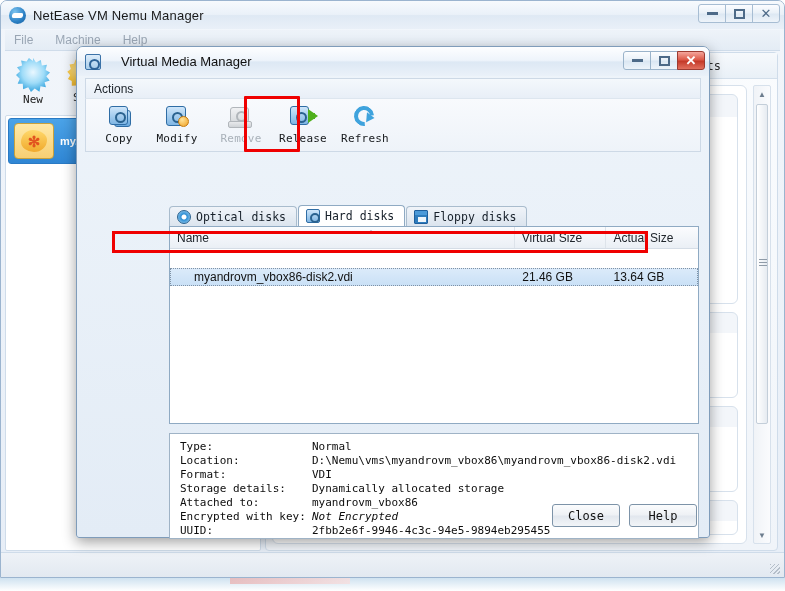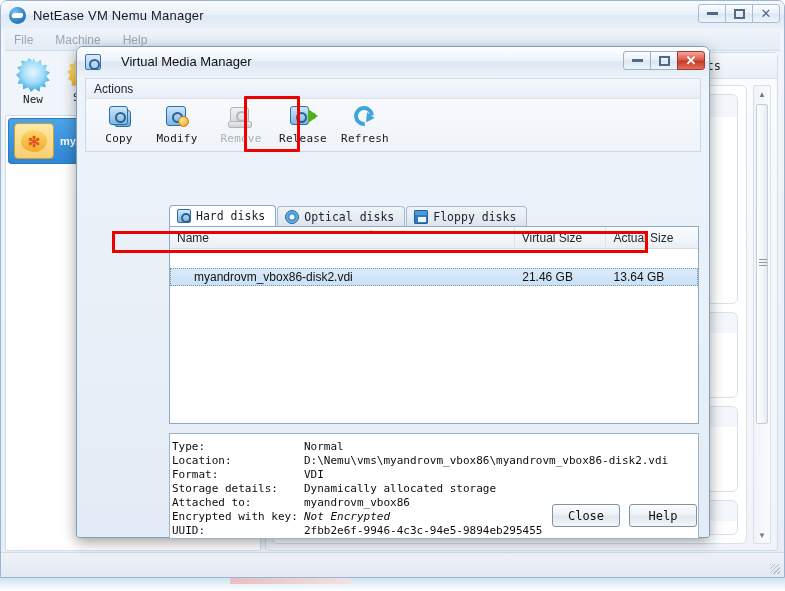--- a/index.html
+++ b/index.html
@@ -372,21 +372,21 @@
   .cell.vs  { padding-left: 7px; }
   .cell.as  { padding-left: 7px; }
   #row-highlight {
     position: absolute; left: 112px; top: 231px; width: 536px; height: 22px;
     border: 3px solid #ef0000; pointer-events:none;
   }
 
   #vmm-info {
     position: absolute; left: 92px; top: 386px; right: 10px; height: 106px;
     background: #ffffff; border: 1px solid #9fb3c6;
-    padding: 5px 2px; overflow: hidden;
+    padding: 5px 10px; overflow: hidden;
   }
   .inforow { display:flex; height: 14px; align-items:center; }
   .infolbl {
     width: 132px; flex:none;
     font-family: "DejaVu Sans Mono", monospace;
     font-size: 11px; color: #0d0d0d;
   }
   .infoval {
     font-family: "DejaVu Sans Mono", monospace;
     font-size: 11px; color: #0d0d0d; white-space: nowrap;
@@ -536,27 +536,27 @@
 
     <div class="tool" style="left:250px">
       <div class="tool-ico">
         <div class="refresh-ico"></div>
       </div>
       <div class="tool-txt">Refresh</div>
     </div>
   </div>
 
   <div id="vmm-tabs">
+    <div class="mtab">
+      <span class="tab-ico ti-cd"></span>
+      <span>Optical disks</span>
+    </div>
     <div class="mtab active">
       <span class="tab-ico ti-hdd"></span>
       <span>Hard disks</span>
-    </div>
-    <div class="mtab">
-      <span class="tab-ico ti-cd"></span>
-      <span>Optical disks</span>
     </div>
     <div class="mtab">
       <span class="tab-ico ti-fd"></span>
       <span>Floppy disks</span>
     </div>
   </div>
 
   <div id="vmm-listbox">
     <div id="list-header">
       <div class="hcell" style="width:378px">

